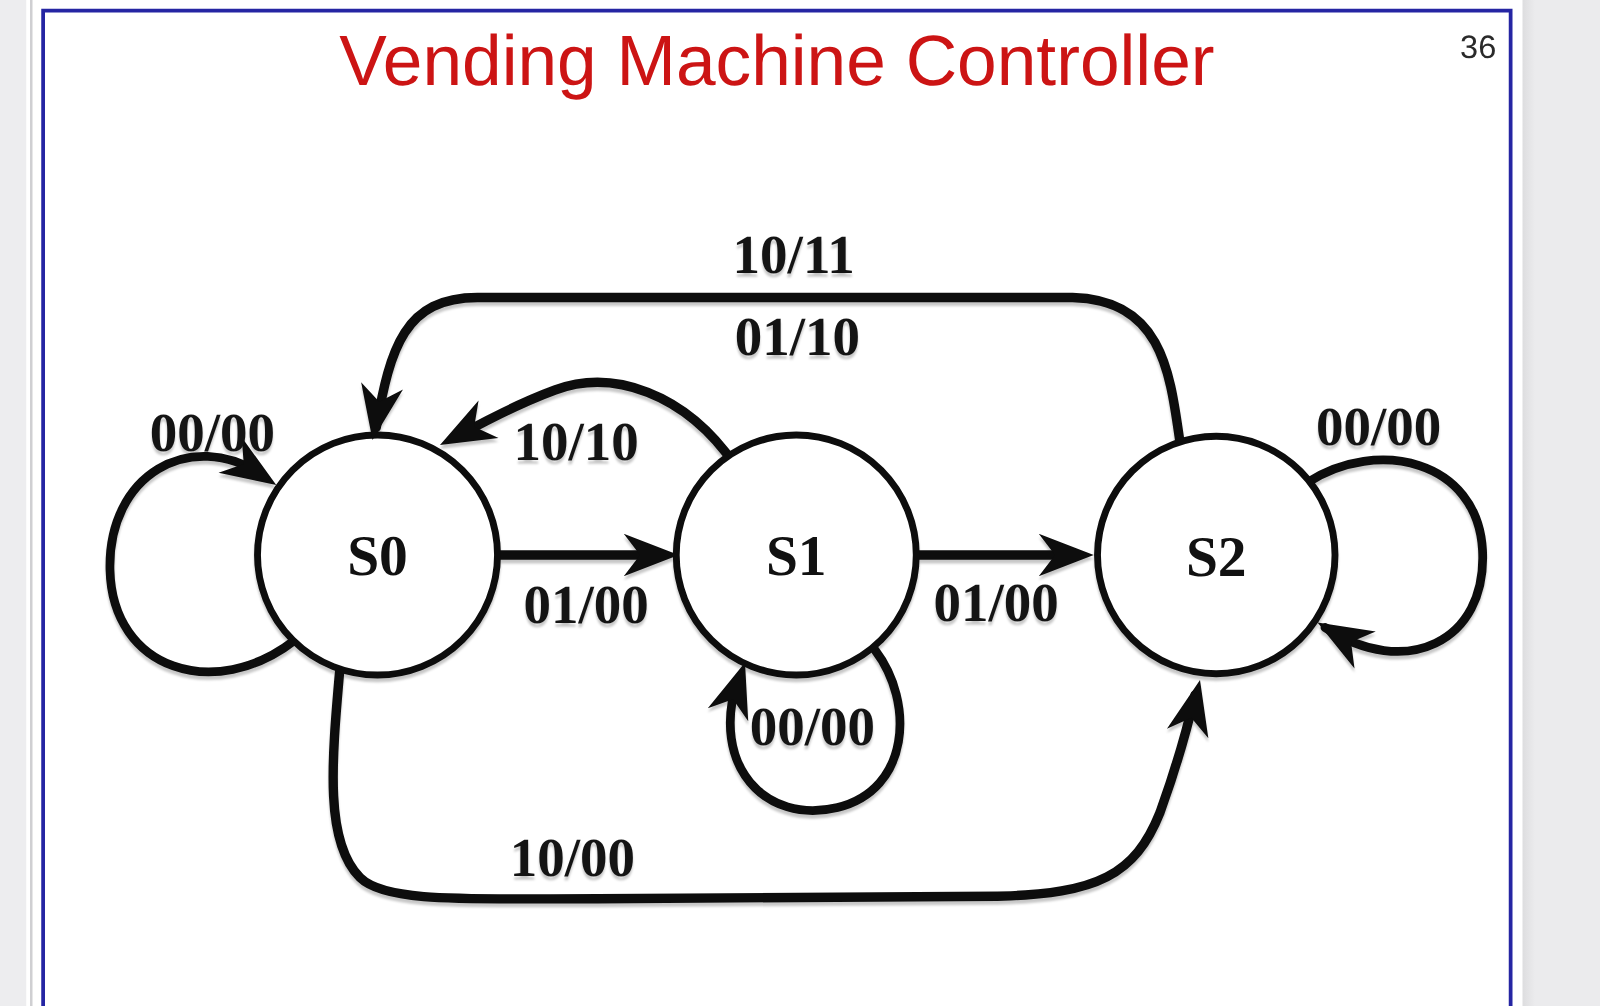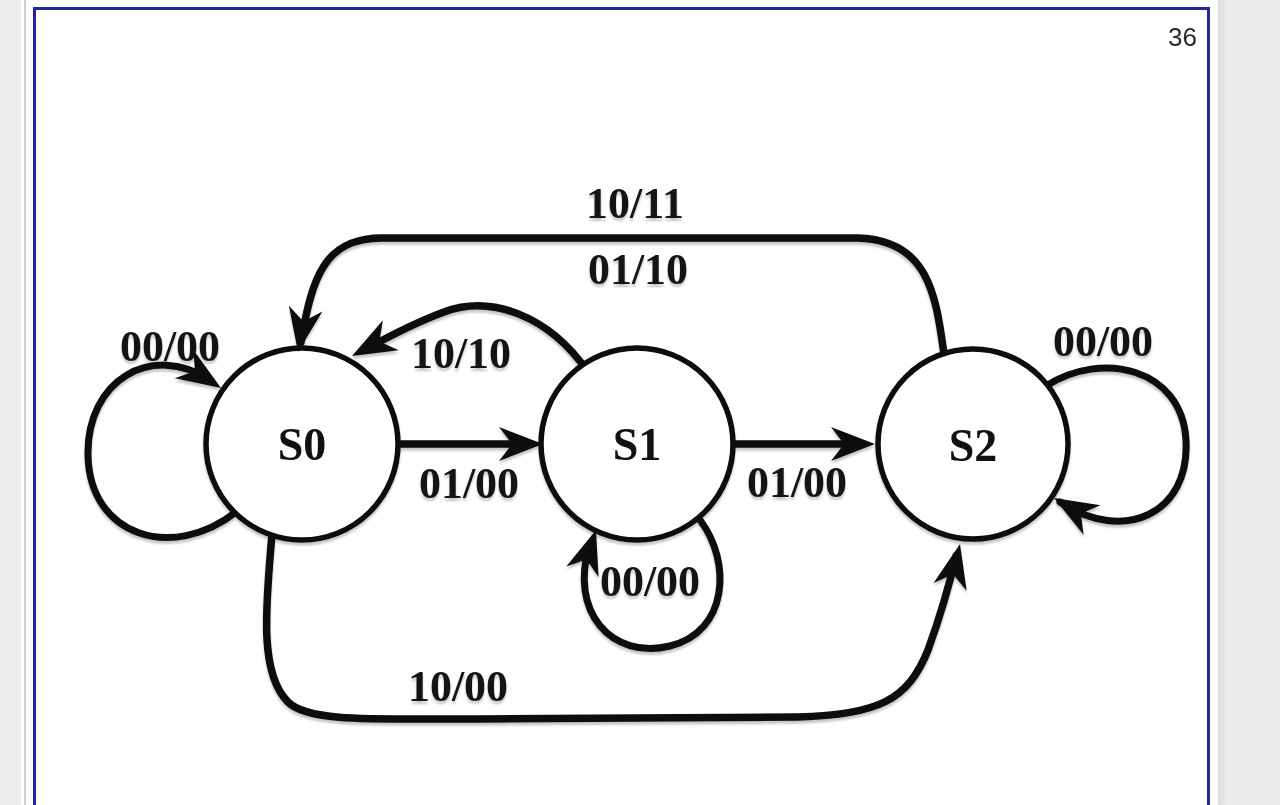--- a/index.html
+++ b/index.html
@@ -68,20 +68,21 @@
 </head>
 <body>
 
 <div class="canvas">
 
   <div class="gutter-left"></div>
   <div class="gutter-left-line"></div>
   <div class="gutter-right"></div>
 
   <div class="slide">
+    <div class="slide-title">Vending Machine Controller</div>
     <div class="page-number">36</div>
   </div>
 
   <svg class="diagram-svg" viewBox="0 0 1280 805" xmlns="http://www.w3.org/2000/svg">
     <defs>
       <path id="ah" d="M 0 0 L -44 17 L -31 0 L -44 -17 Z"></path>
     </defs>
 
     <path class="loop" d="M 236 512 C 172 562 90 536 88 456 C 86 380 152 342 210 380"></path>
     <path class="loop" d="M 700 520 C 732 562 728 632 670 646 C 612 660 568 612 590 544"></path>

